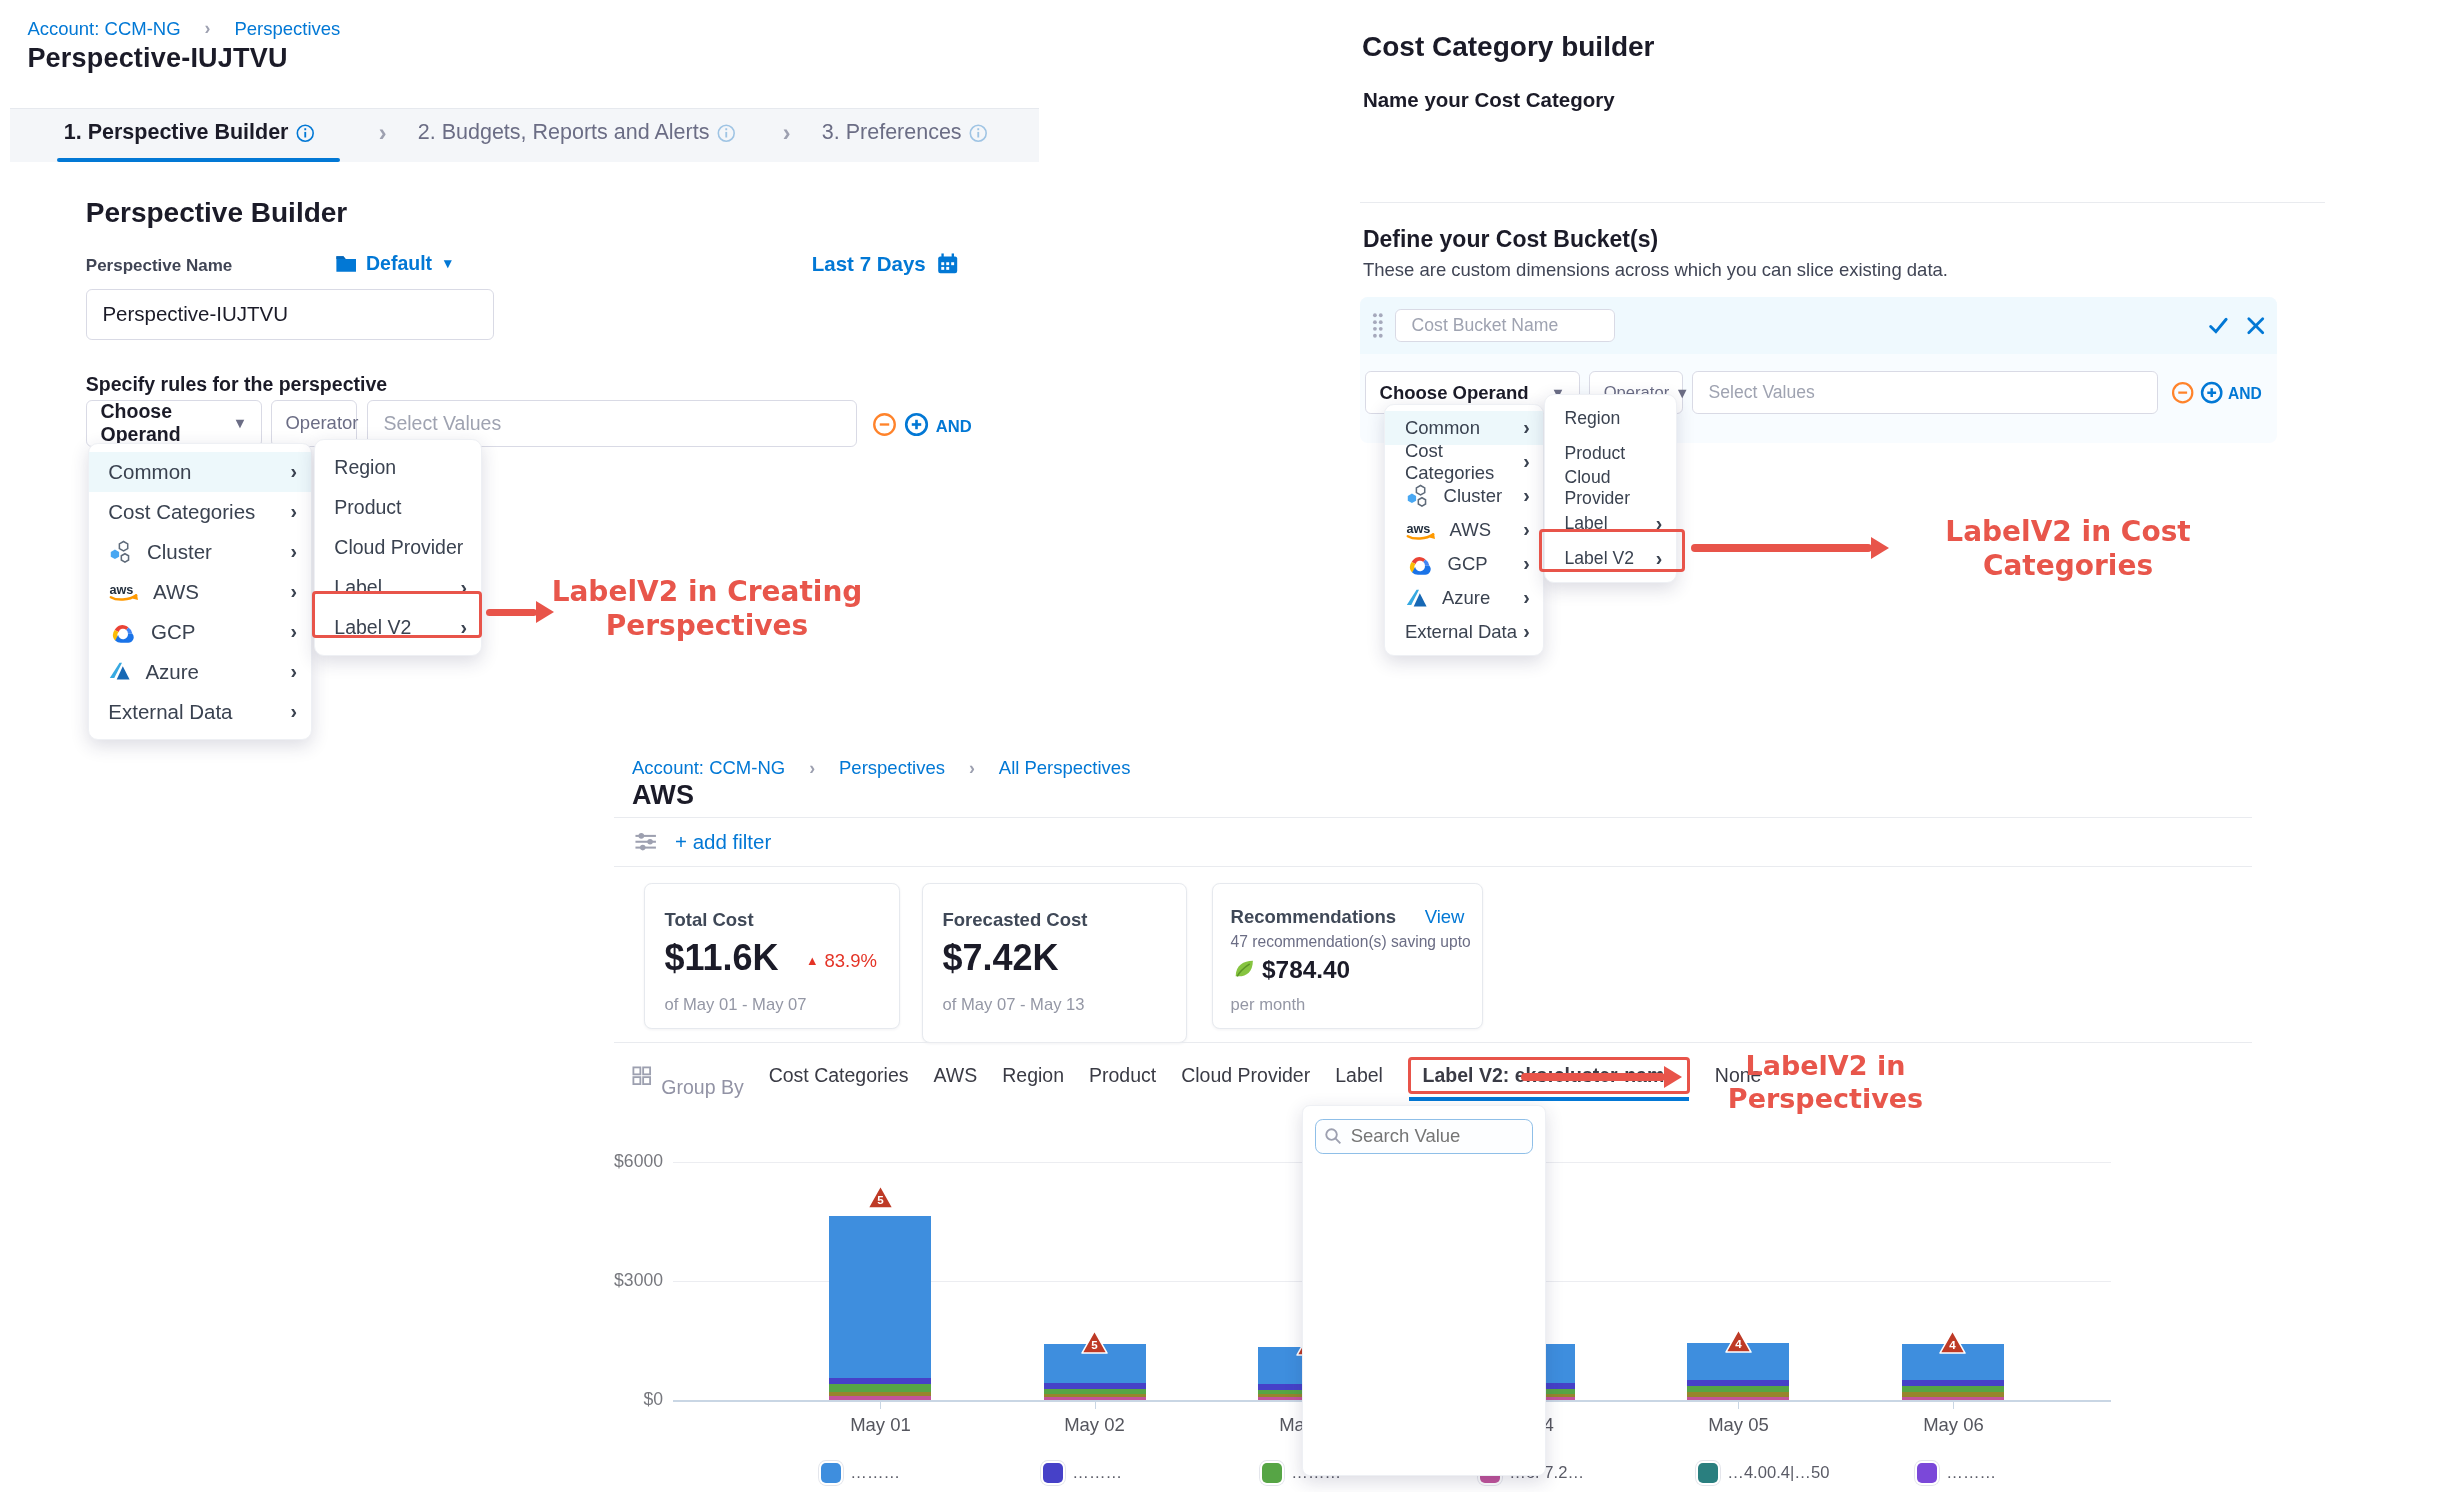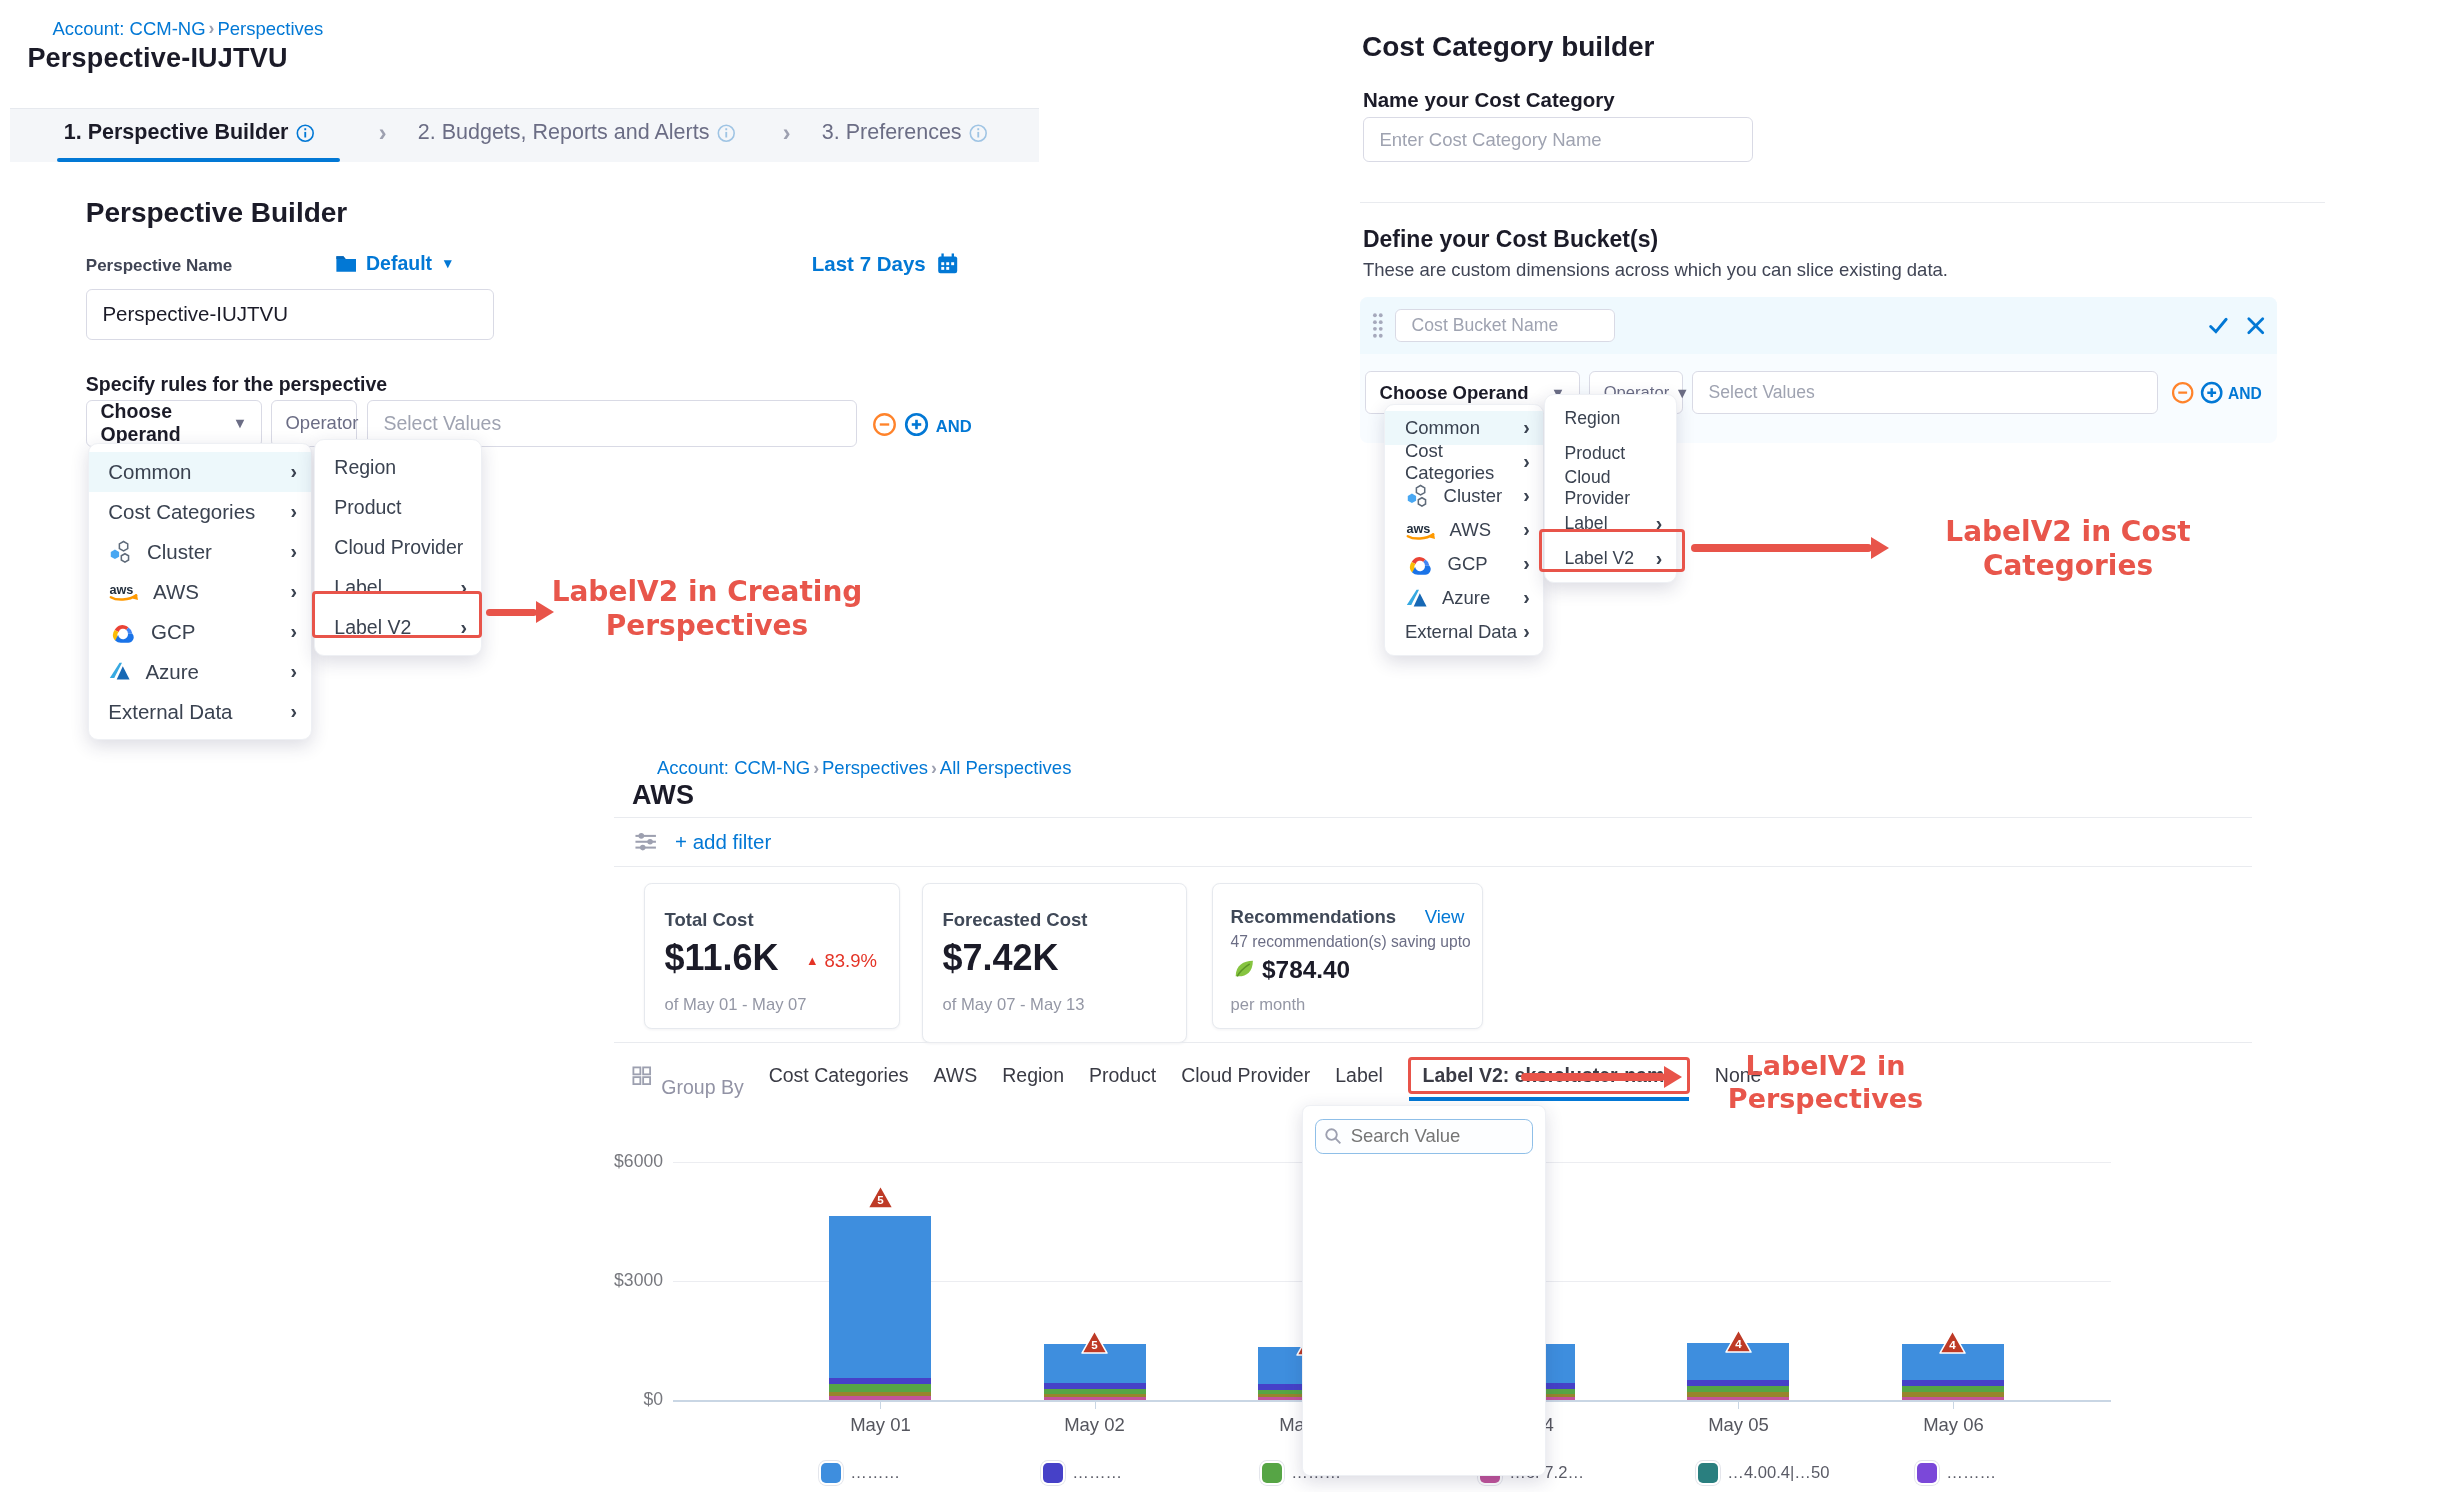--- a/index.html
+++ b/index.html
@@ -1,20 +1,20 @@
 <!DOCTYPE html>
 <html><head>
 <meta charset="utf-8">
 <style>
   html,body{margin:0;padding:0;background:#fff;}
   body{width:2460px;height:1492px;position:relative;overflow:hidden;
        font-family:"Liberation Sans","DejaVu Sans",sans-serif;color:#1B1B28;}
   .a{position:absolute;}
   .hr{position:absolute;height:1px;background:#E9EBEF;}
-  .crumb{font-size:18.5px;color:#0278D5;display:flex;gap:3px;align-items:center;margin-left:25px;}
+  .crumb{font-size:18.5px;color:#0278D5;display:flex;gap:24px;align-items:center;}
   .crumb .sep{color:#9DA0B0;font-size:17.6px;font-weight:700;}
   .h1{font-size:27px;font-weight:800;color:#1B1B28;letter-spacing:0.2px;}
   .label{font-size:17px;color:#4F5162;}
   .blabel{font-weight:700;color:#1B1B28;}
   .inp{position:absolute;background:#fff;border:1px solid #D9DAE5;border-radius:5.9px;
        padding:0 15.6px;font-family:inherit;font-size:20.5px;color:#1B1B28;outline:none;box-sizing:border-box;}
   .inp::placeholder{color:#9FA3B1;}
   .sel{position:absolute;background:#fff;border:1px solid #D9DAE5;border-radius:5.9px;
        display:flex;align-items:center;padding:0 13.7px;box-sizing:border-box;cursor:pointer;}
   .sel .caret{margin-left:auto;color:#6B6D85;font-size:14.6px;}
@@ -233,21 +233,20 @@
     <span class="head"></span>
   </div>
 <div class="annot" style="left:541px;top:575px;width:332px;">
   <div>LabelV2 in Creating</div>
   <div>Perspectives</div>
 </div>
 
 <div class="a" style="left:1360px;top:0;width:1099px;height:683px;">
   <div class="a" style="left:2px;top:31px;font-size:28px;font-weight:800;">Cost Category builder</div>
   <div class="a" style="left:2.9px;top:88px;font-size:20.5px;font-weight:700;">Name your Cost Category</div>
-  <input class="inp" readonly="" style="left: 2.9px; top: 117px; width: 390px; height: 45px; font-size: 18.5px;" placeholder="Enter Cost Category Name">
   <div class="hr" style="left:0;top:202px;width:965px;"></div>
   <div class="a" style="left:2.9px;top:226px;font-size:23px;font-weight:700;">Define your Cost Bucket(s)</div>
   <div class="a" style="left:2.9px;top:259px;font-size:18.5px;color:#404555;">These are custom dimensions across which you can slice existing data.</div>
 
   <div class="a" style="left:0;top:297px;width:917px;height:146px;border-radius:7.8px;background:#F8FCFF;overflow:hidden;">
     <div class="a" style="left:0;top:0;width:917px;height:57px;background:#EFF9FE;"></div>
     <span class="a" style="left:11.7px;top:14.6px;cursor:grab;">
         <svg width="11.7" height="27" viewBox="0 0 8 18" fill="#A6A9BC">
           <circle cx="2" cy="2" r="1.3"></circle>
           <circle cx="6" cy="2" r="1.3"></circle>

